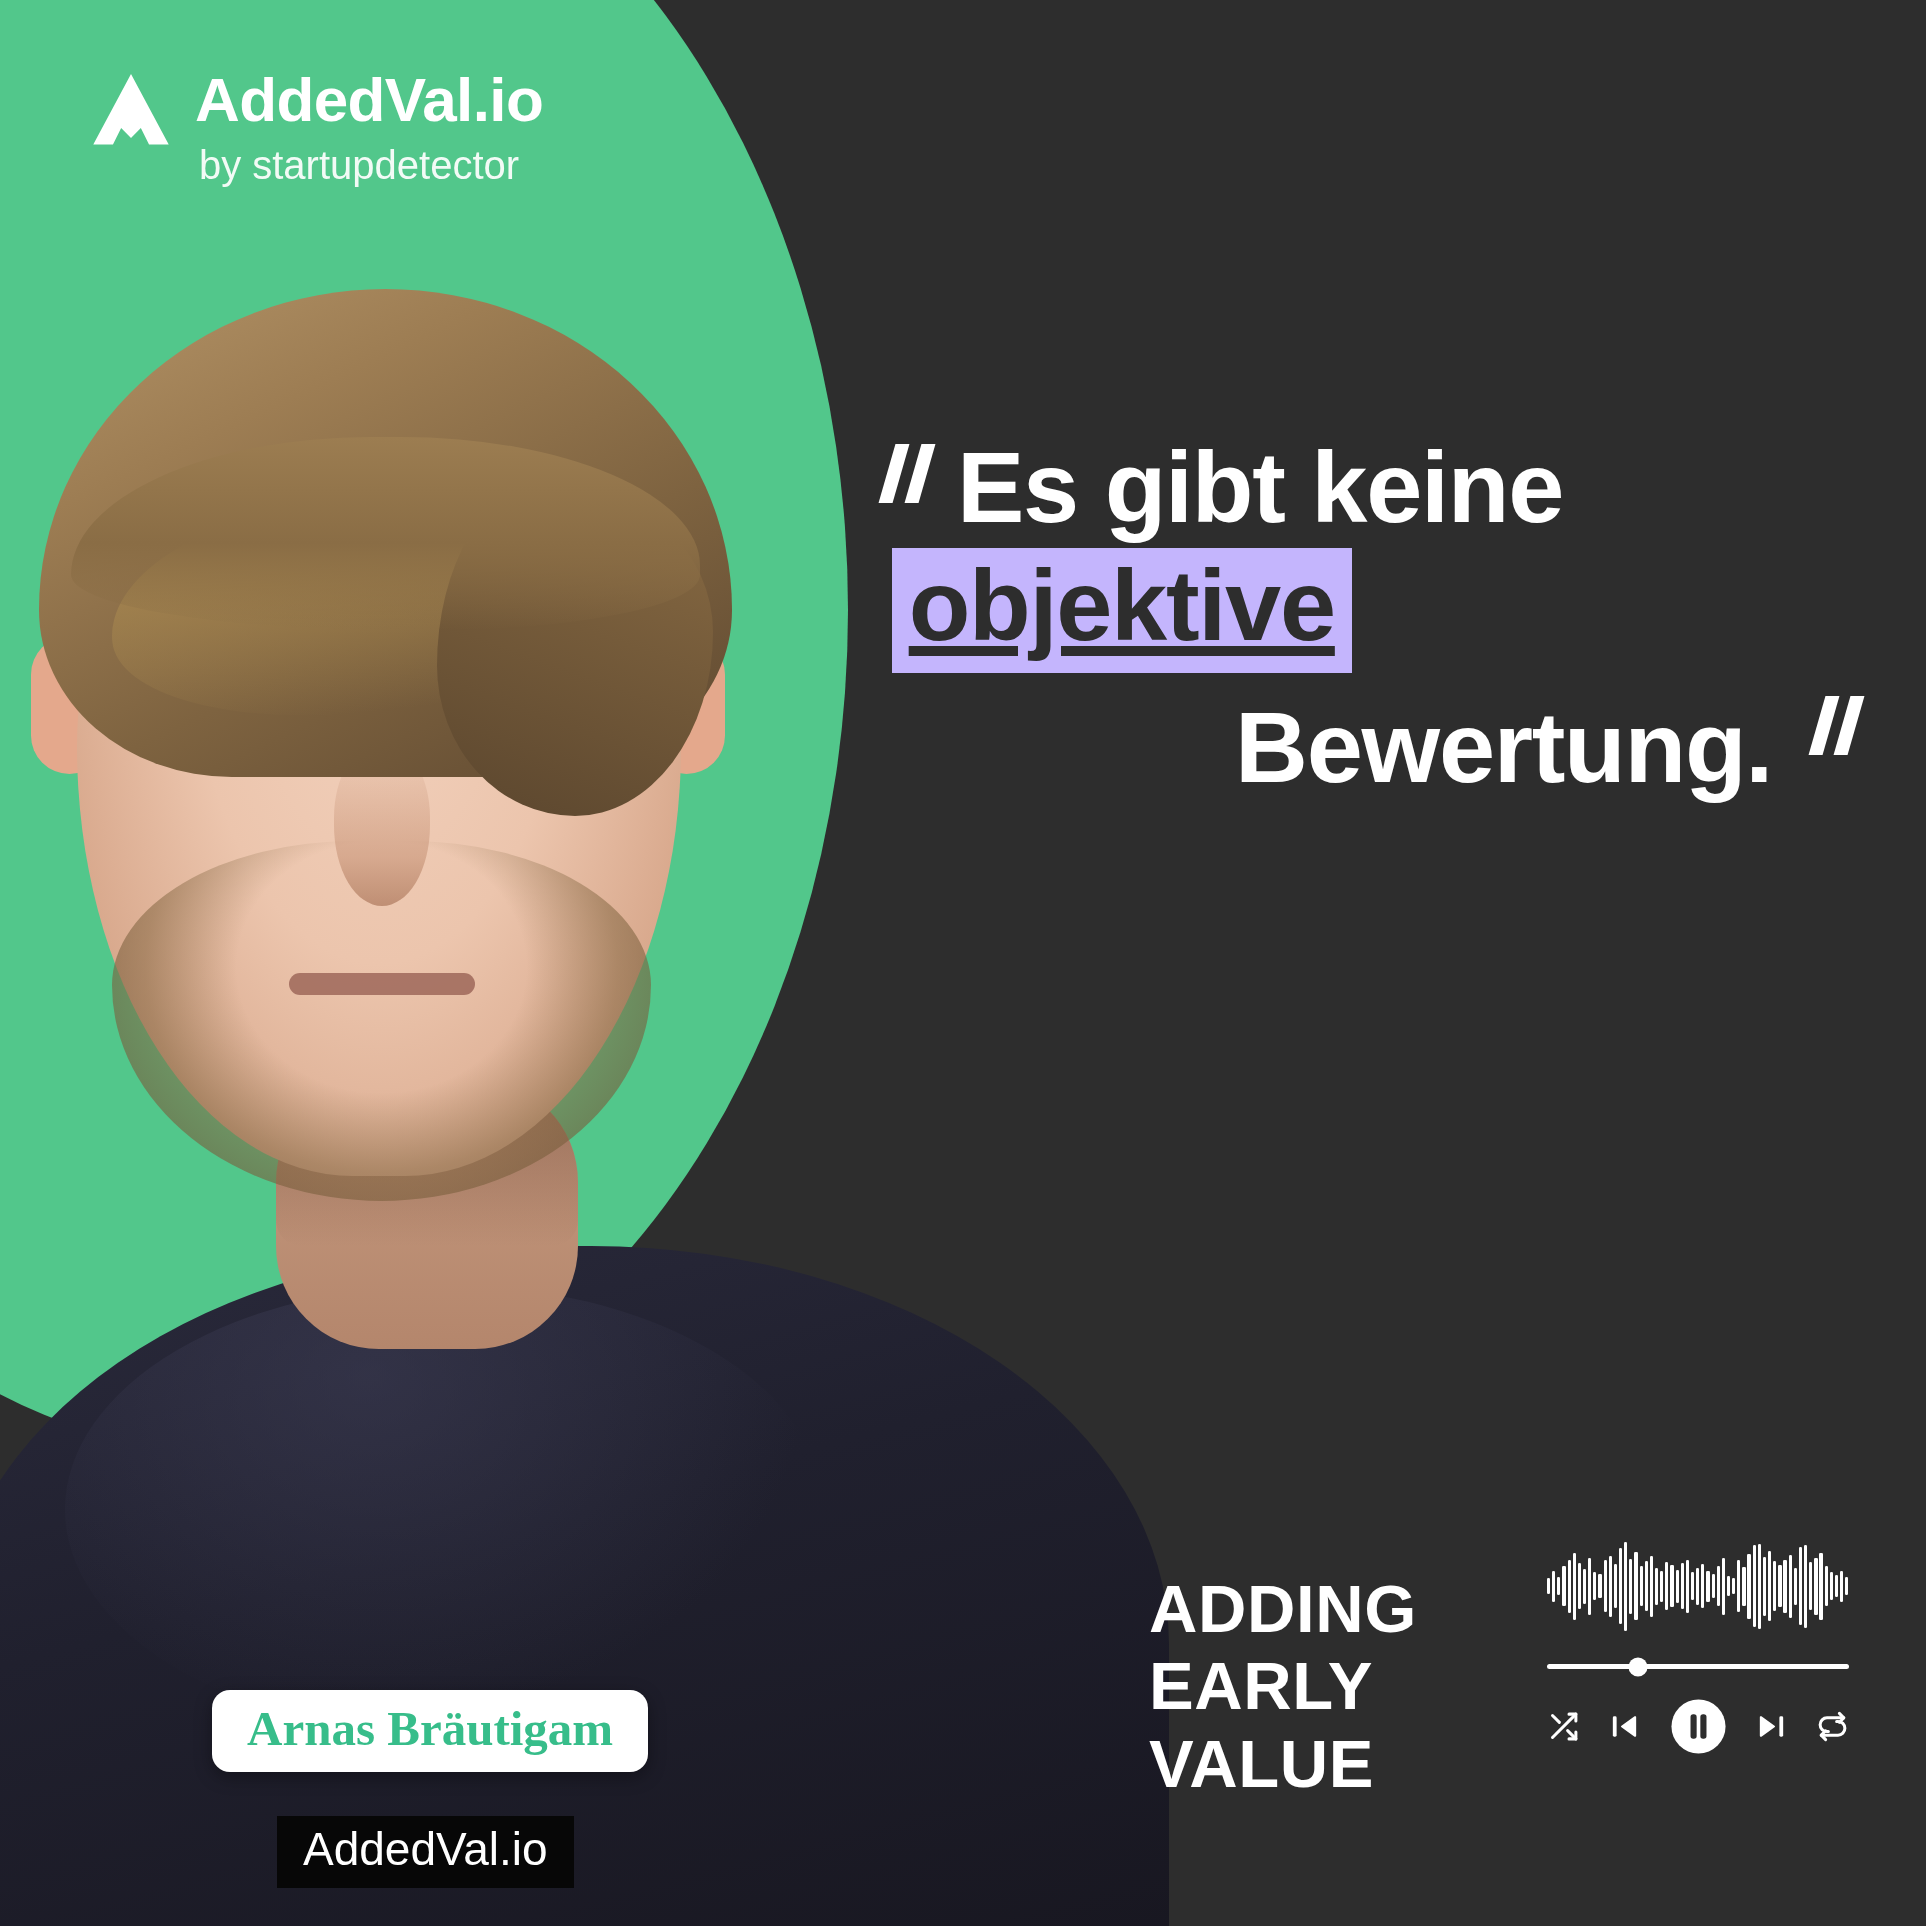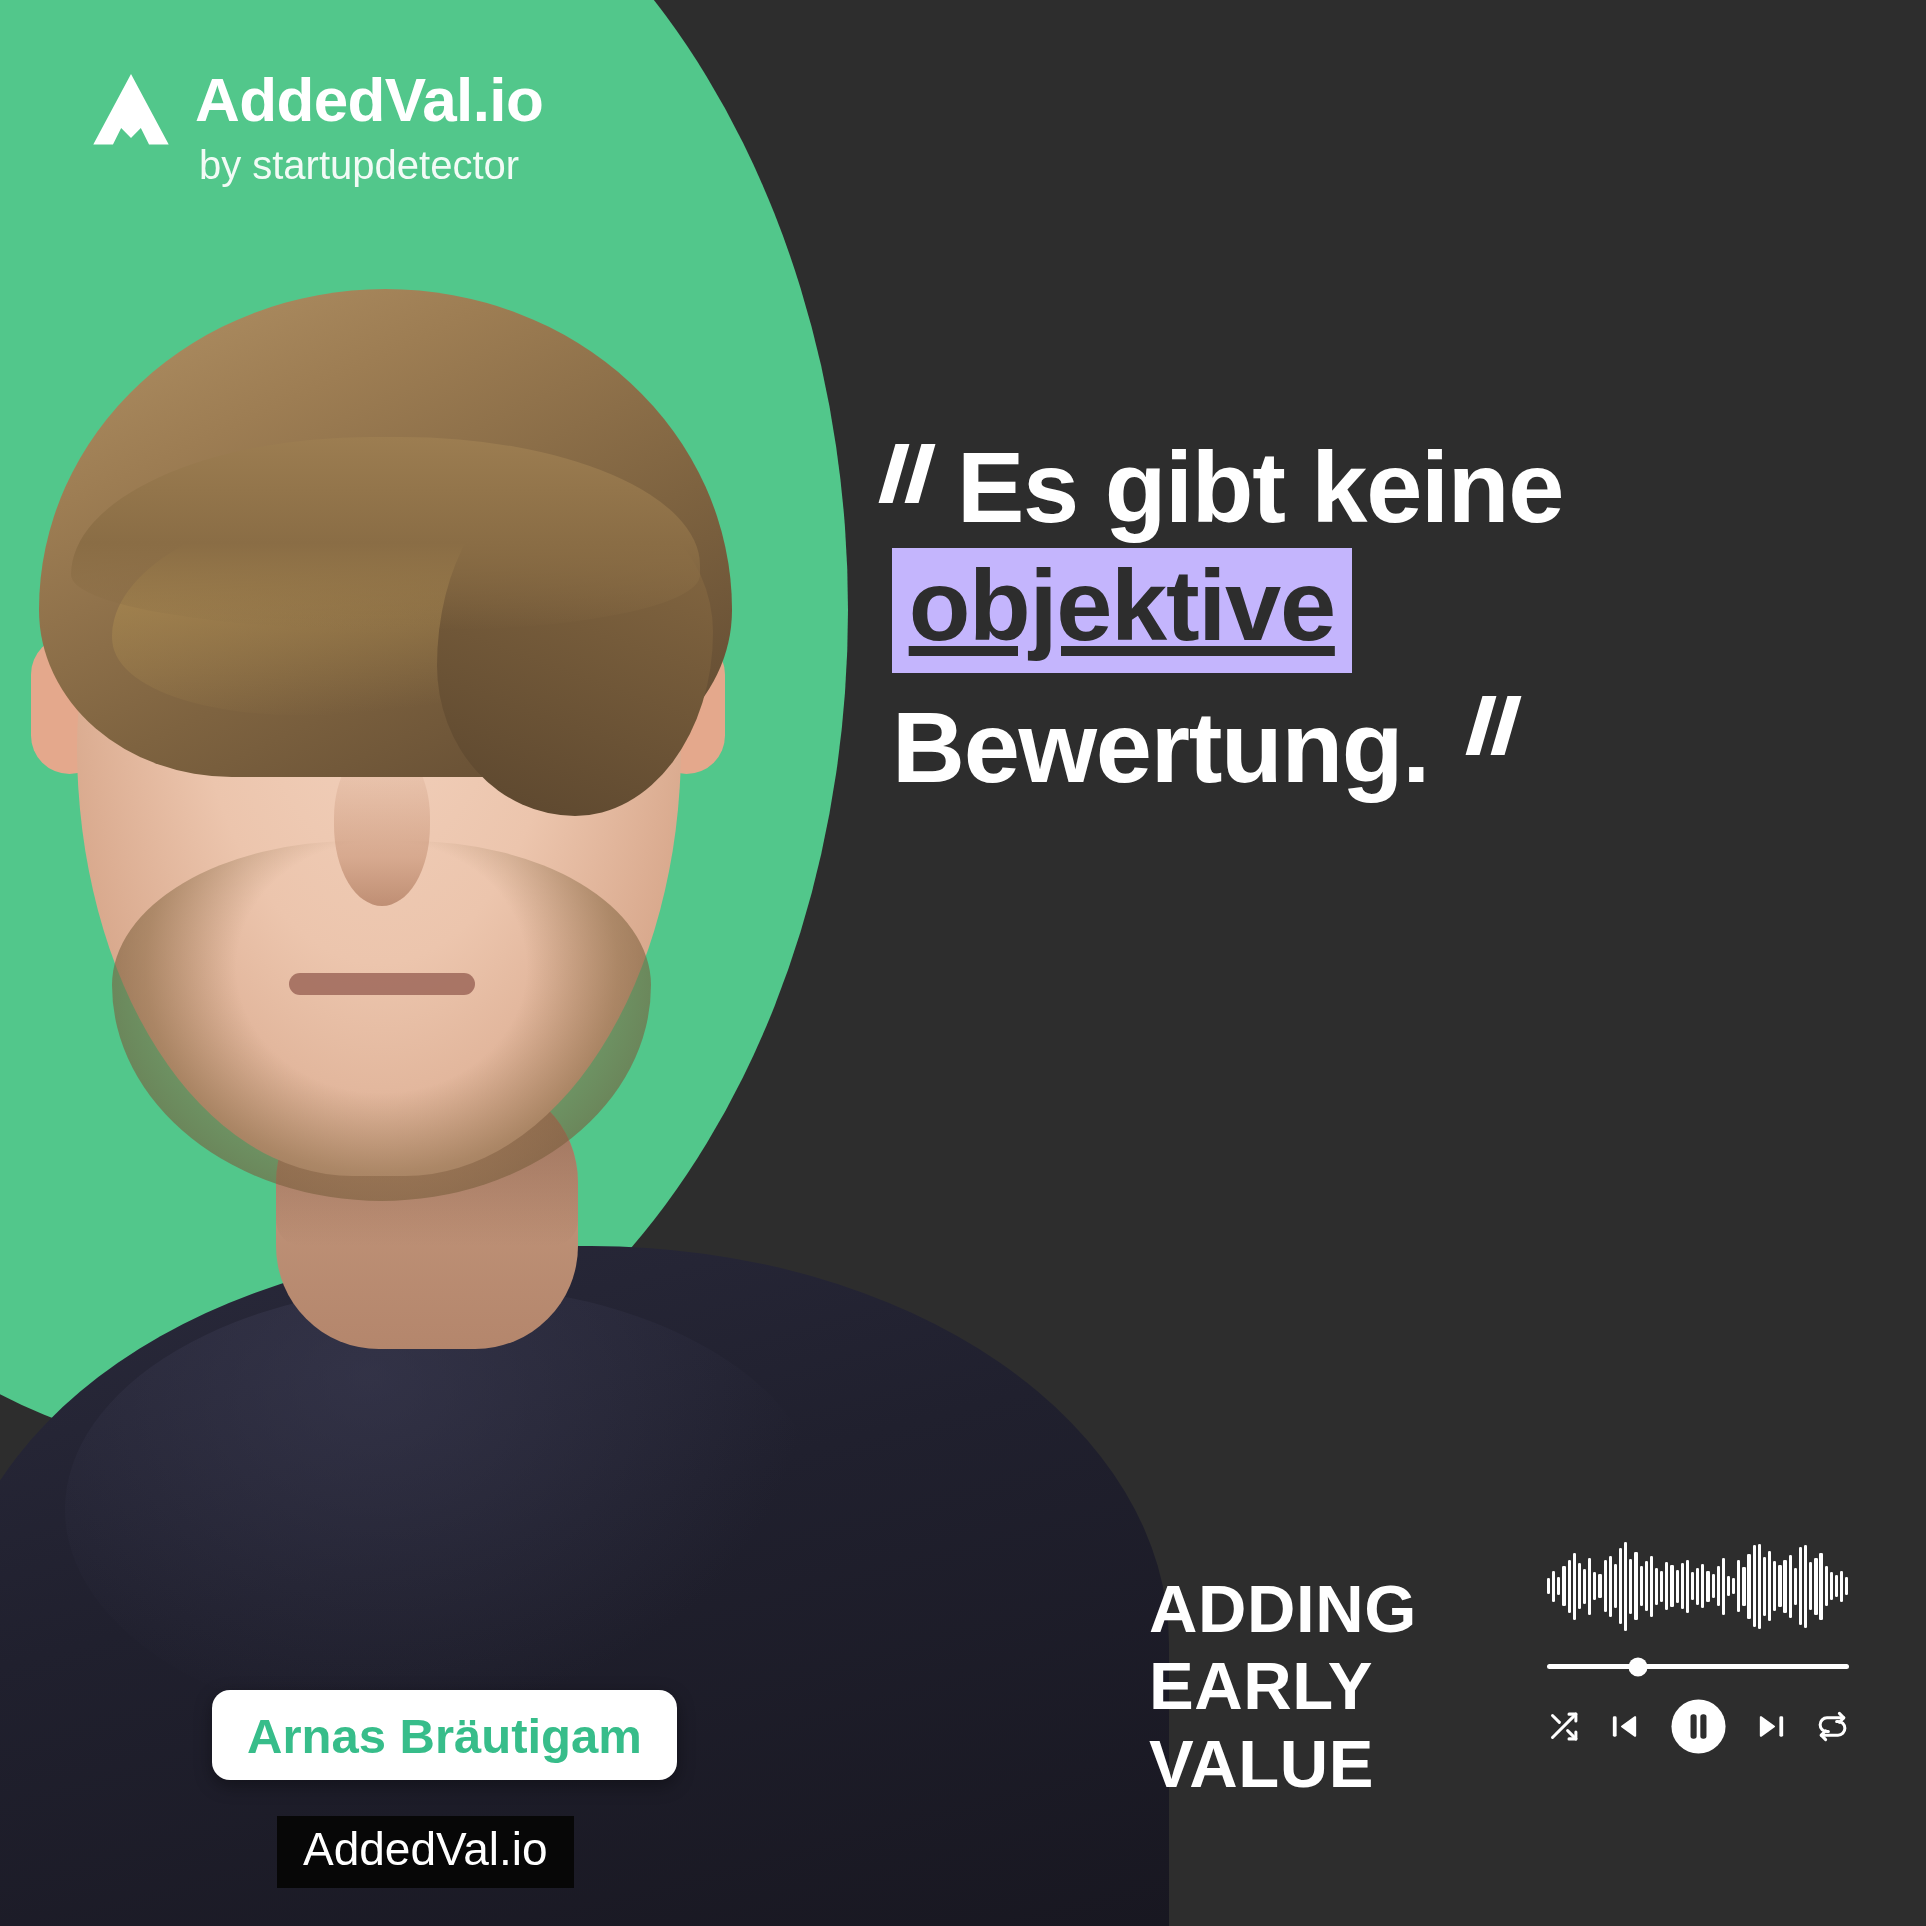--- a/index.html
+++ b/index.html
@@ -267,31 +267,32 @@
   .line1 { padding-left: 65px; margin-top: 45px; }
   .line2-wrap { margin-top: 2.6px; }
   .hl {
     display: inline-block;
     background: #c4b5fd;
     color: #2d2d2d;
     padding: 7.7px 16.7px 16.7px 16.7px;
     line-height: 1.0;
     text-decoration: underline;
   }
-  .line3 { margin-top: 16.7px; }
+  .line3 { margin-top: 16.7px; text-align: right; }
 
   
   .name-badge {
     position: absolute;
     left: 212px;
     top: 1690px;
     background: #ffffff;
     border-radius: 18px;
-    padding: 22px 35px 19px 35px;
+    padding: 14px 35px 19px 35px;
     box-shadow: 0 5.1px 16.7px rgba(0,0,0,.35);
+    font-family: Liberation Serif, serif;
   }
   .name-badge span {
     color: #37bd8a;
     font-size: 49px;
     font-weight: 700;
     line-height: 1;
     white-space: nowrap;
   }
   .site-chip {
     position: absolute;

